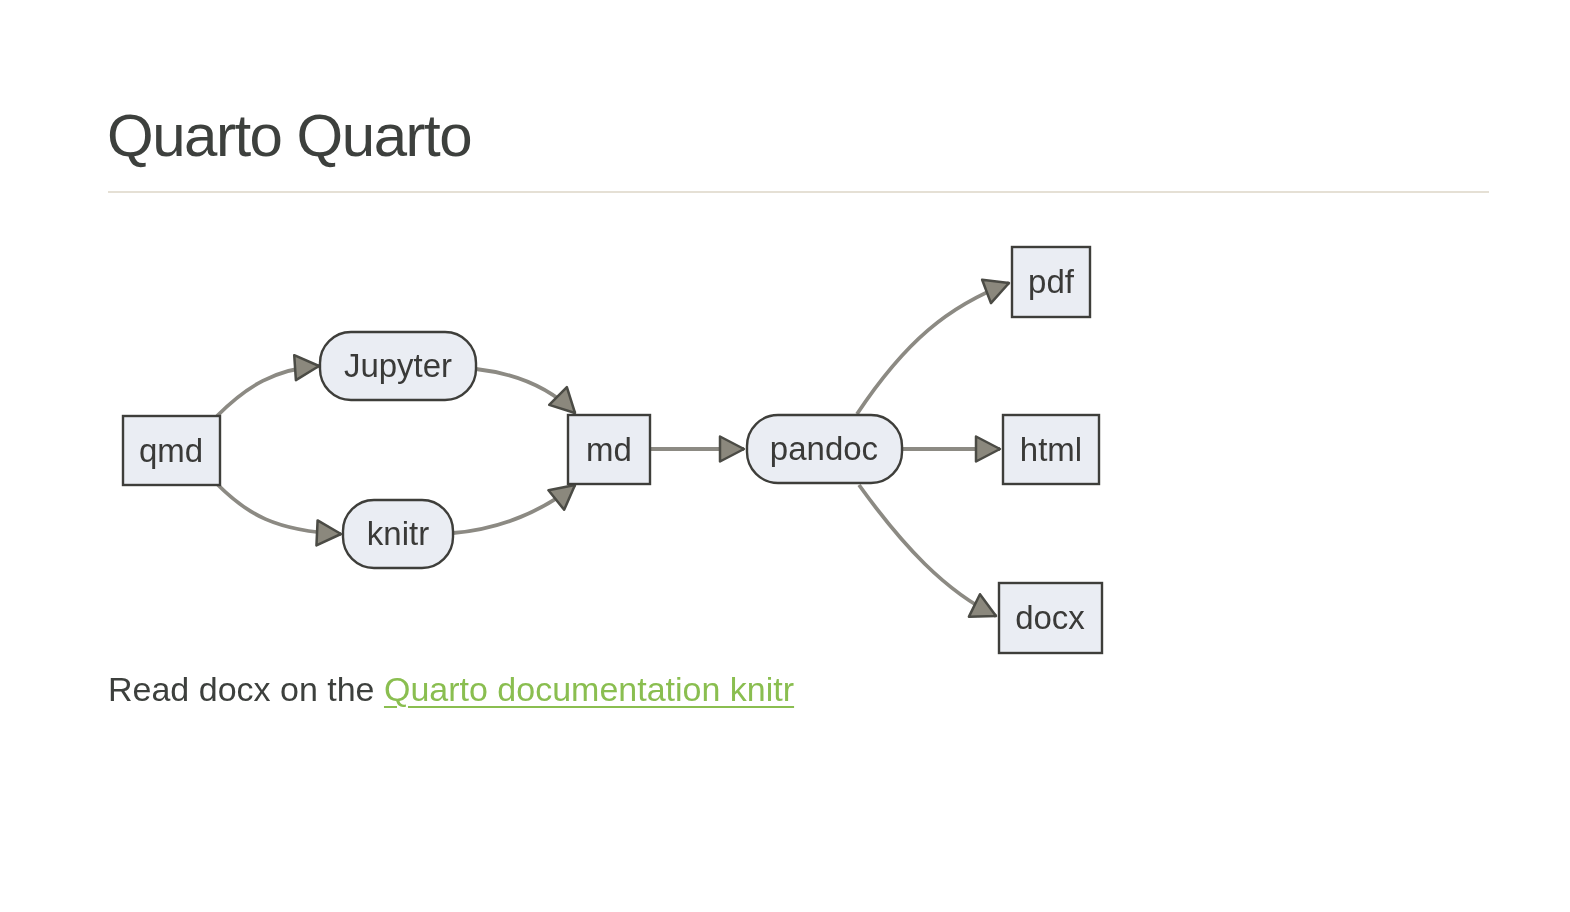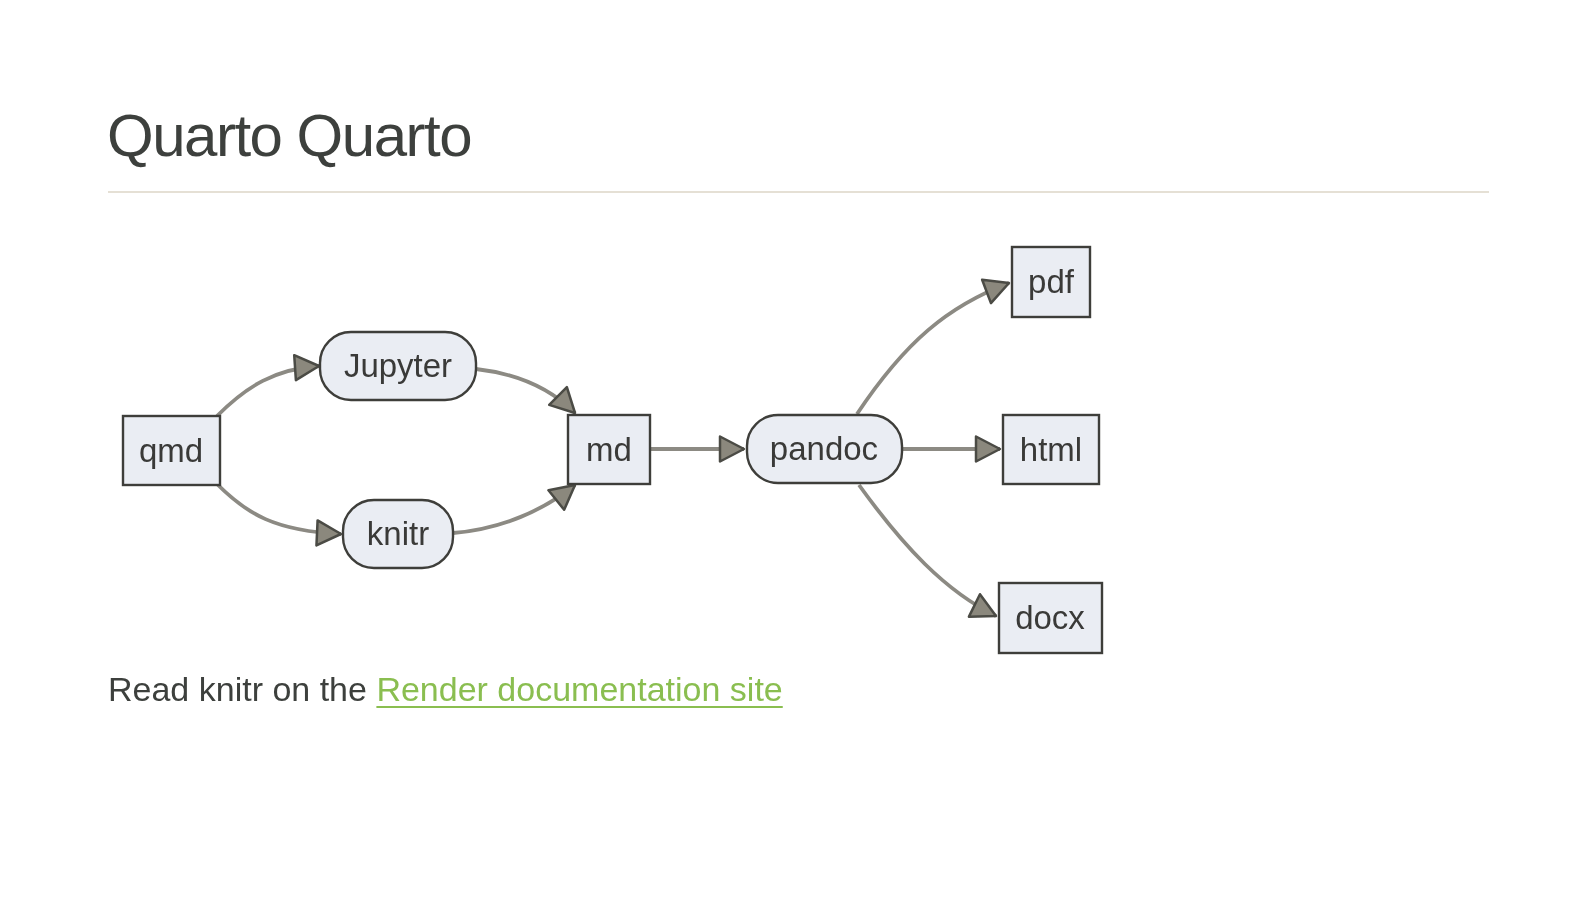--- a/index.html
+++ b/index.html
@@ -129,13 +129,13 @@
       <rect class="node-shape" x="1003" y="415" width="96" height="69"></rect>
       <text class="node-label" x="1051" y="461">html</text>
     </g>
     <g>
       <rect class="node-shape" x="999" y="583" width="103" height="70"></rect>
       <text class="node-label" x="1050" y="629">docx</text>
     </g>
   </g>
 </svg>
 
-<p class="read-more"><span>Read knitr on the </span><a href="#" class="doc-link">Render documentation site</a></p>
+<p class="read-more"><span>Read docx on the </span><a href="#" class="doc-link">Quarto documentation knitr</a></p>
 
 </body></html>

